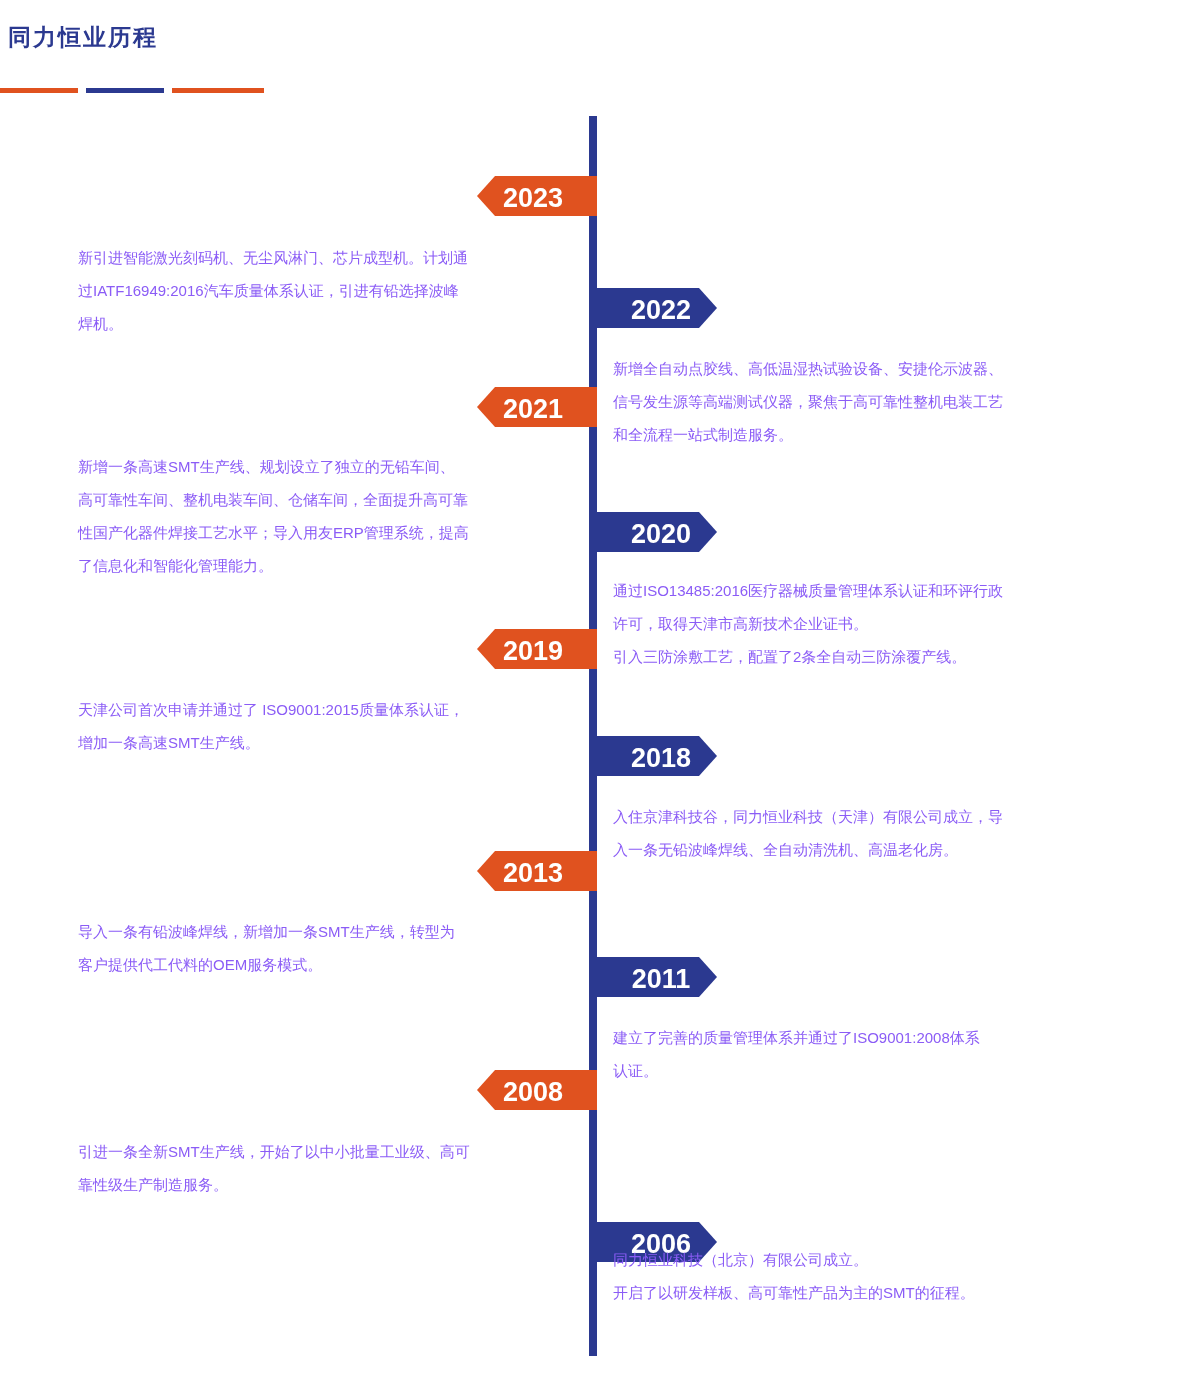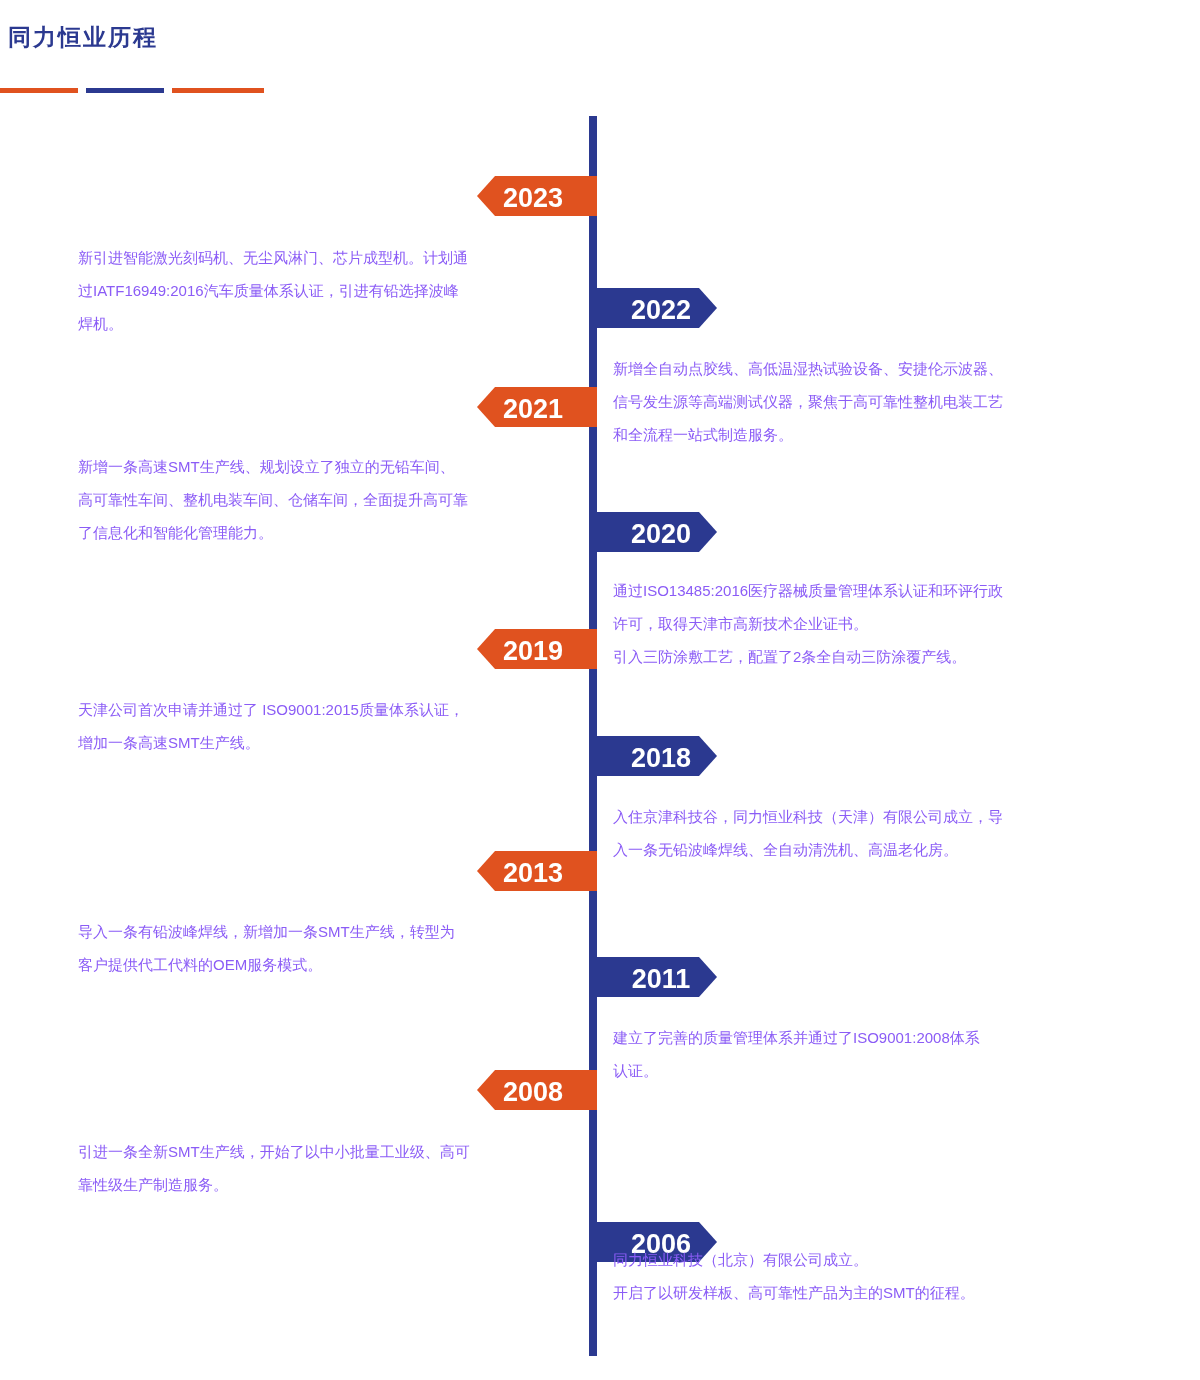--- a/index.html
+++ b/index.html
@@ -138,20 +138,21 @@
     <p>信号发生源等高端测试仪器，聚焦于高可靠性整机电装工艺</p>
     <p>和全流程一站式制造服务。</p>
   </div>
 </div>
 
 <div class="tl-item">
   <div class="year-chip year-left" style="left:477px; top:387px;">2021</div>
   <div class="tl-body body-left" style="left:78px; top:450px;">
     <p>新增一条高速SMT生产线、规划设立了独立的无铅车间、</p>
     <p>高可靠性车间、整机电装车间、仓储车间，全面提升高可靠</p>
+    <p>性国产化器件焊接工艺水平；导入用友ERP管理系统，提高</p>
     <p>了信息化和智能化管理能力。</p>
   </div>
 </div>
 
 <div class="tl-item">
   <div class="year-chip year-right" style="left:597px; top:512px;">2020</div>
   <div class="tl-body body-right" style="left:613px; top:574px;">
     <p>通过ISO13485:2016医疗器械质量管理体系认证和环评行政</p>
     <p>许可，取得天津市高新技术企业证书。</p>
     <p>引入三防涂敷工艺，配置了2条全自动三防涂覆产线。</p>

